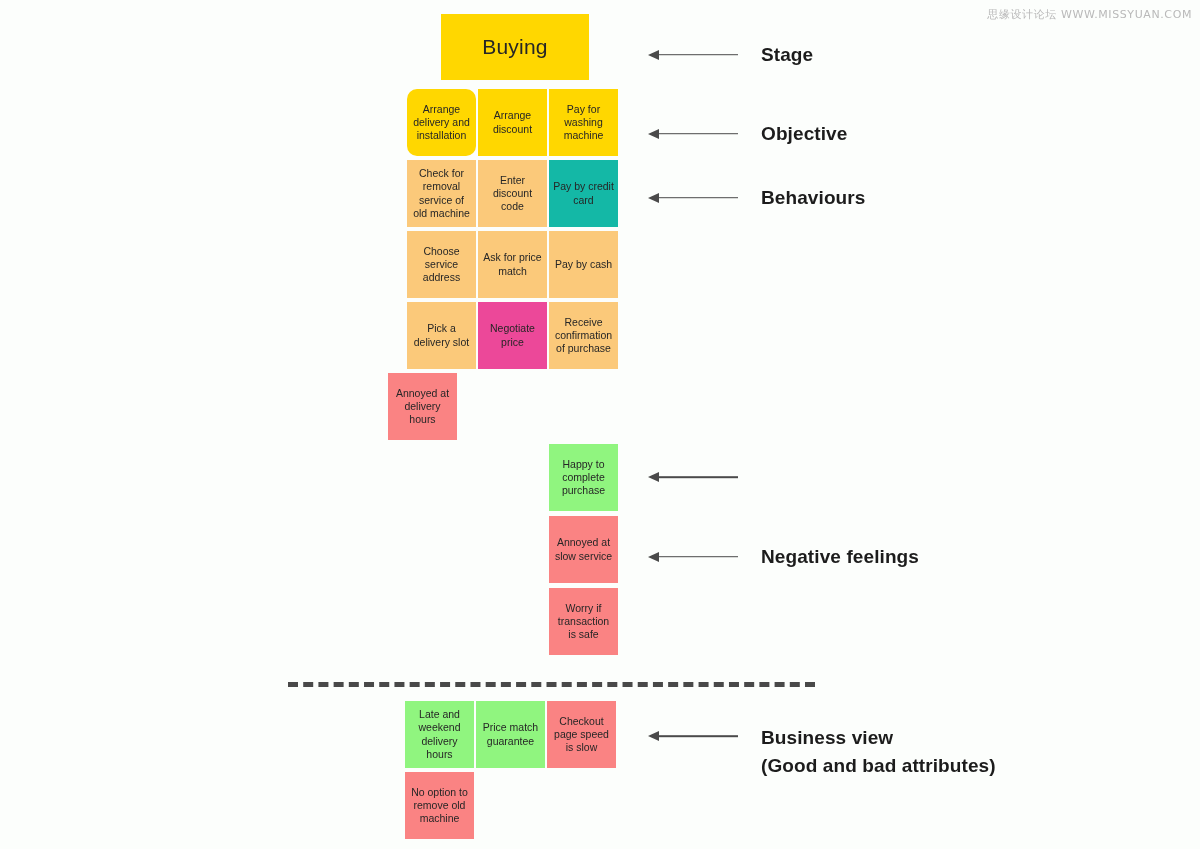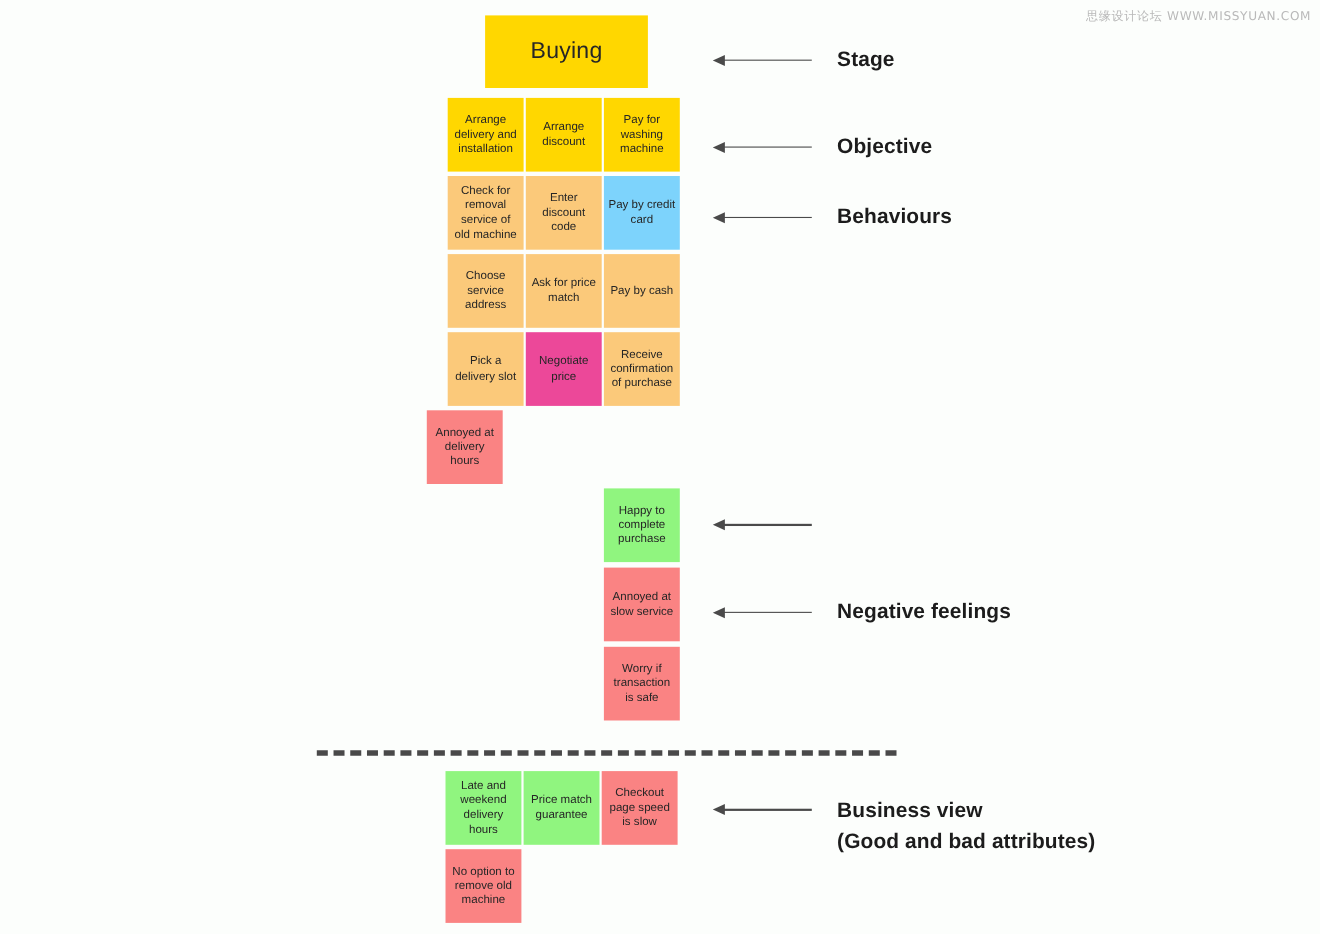--- a/index.html
+++ b/index.html
@@ -117,21 +117,21 @@
 <body>
 
 <div id="canvas">
 
   <div class="watermark">思缘设计论坛  WWW.MISSYUAN.COM</div>
 
   <div class="card stage" style="left:441px; top:14px; width:148px; height:66px; background:#FFD700;">
     <span class="txt">Buying</span>
   </div>
 
-  <div class="card note" style="left:407px; top:89px; width:69px; height:67px; background:#FFD700;">
+  <div class="card note" style="left:407px; top:89px; width:69px; height:67px; background:#FFD700;border-radius:10px;">
     <span class="txt">Arrange delivery and installation</span>
   </div>
   <div class="card note" style="left:407px; top:160px; width:69px; height:67px; background:#FBC97A;">
     <span class="txt">Check for removal service of old machine</span>
   </div>
   <div class="card note" style="left:407px; top:231px; width:69px; height:67px; background:#FBC97A;">
     <span class="txt">Choose service address</span>
   </div>
   <div class="card note" style="left:407px; top:302px; width:69px; height:67px; background:#FBC97A;">
     <span class="txt">Pick a delivery slot</span>
@@ -149,21 +149,21 @@
   <div class="card note" style="left:478px; top:231px; width:69px; height:67px; background:#FBC97A;">
     <span class="txt">Ask for price match</span>
   </div>
   <div class="card note" style="left:478px; top:302px; width:69px; height:67px; background:#ec4899;">
     <span class="txt">Negotiate price</span>
   </div>
 
   <div class="card note" style="left:549px; top:89px; width:69px; height:67px; background:#FFD700;">
     <span class="txt">Pay for washing machine</span>
   </div>
-  <div class="card note" style="left:549px; top:160px; width:69px; height:67px; background:#7dd3fc;">
+  <div class="card note" style="left:549px; top:160px; width:69px; height:67px; background:#14b8a6;">
     <span class="txt">Pay by credit card</span>
   </div>
   <div class="card note" style="left:549px; top:231px; width:69px; height:67px; background:#FBC97A;">
     <span class="txt">Pay by cash</span>
   </div>
   <div class="card note" style="left:549px; top:302px; width:69px; height:67px; background:#FBC97A;">
     <span class="txt">Receive confirmation of purchase</span>
   </div>
   <div class="card note" style="left:549px; top:444px; width:69px; height:67px; background:#90F57F;">
     <span class="txt">Happy to complete purchase</span>

